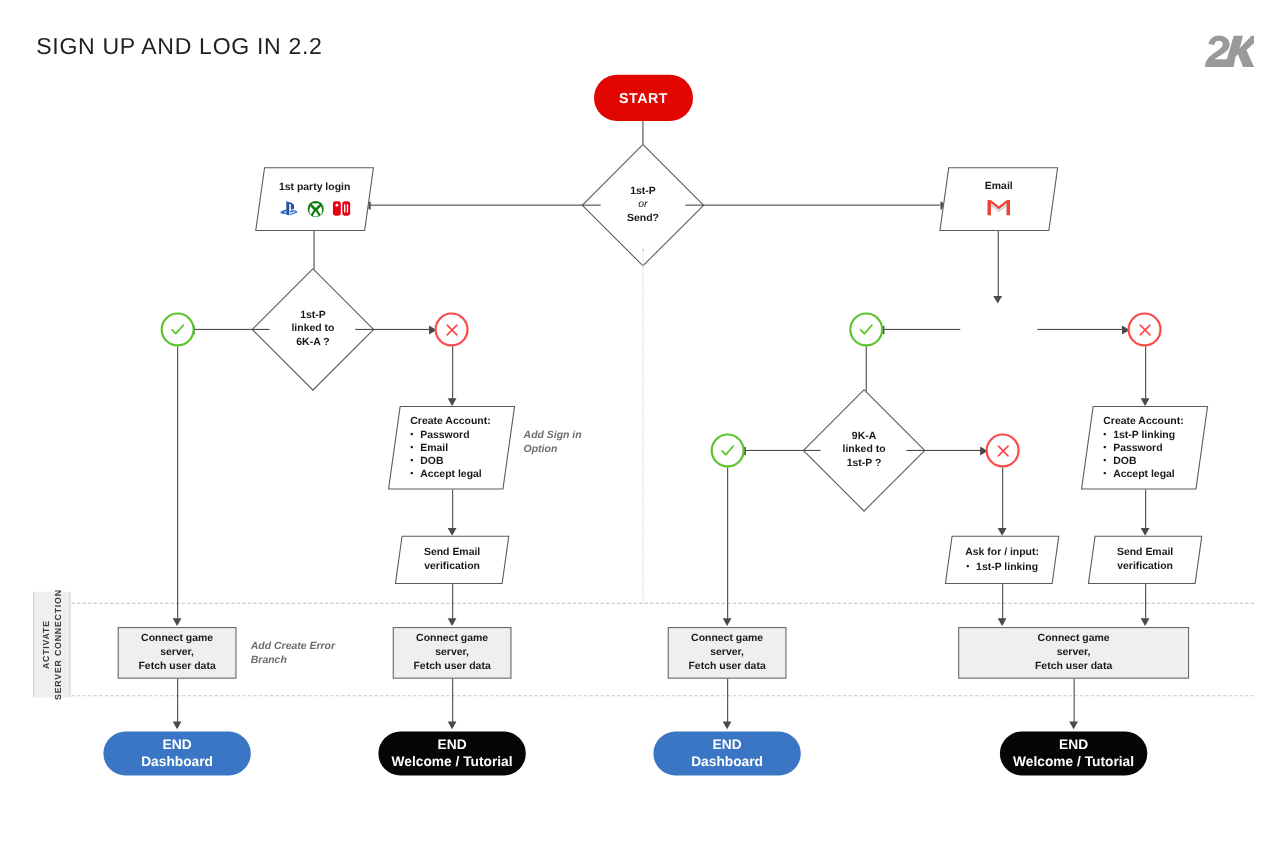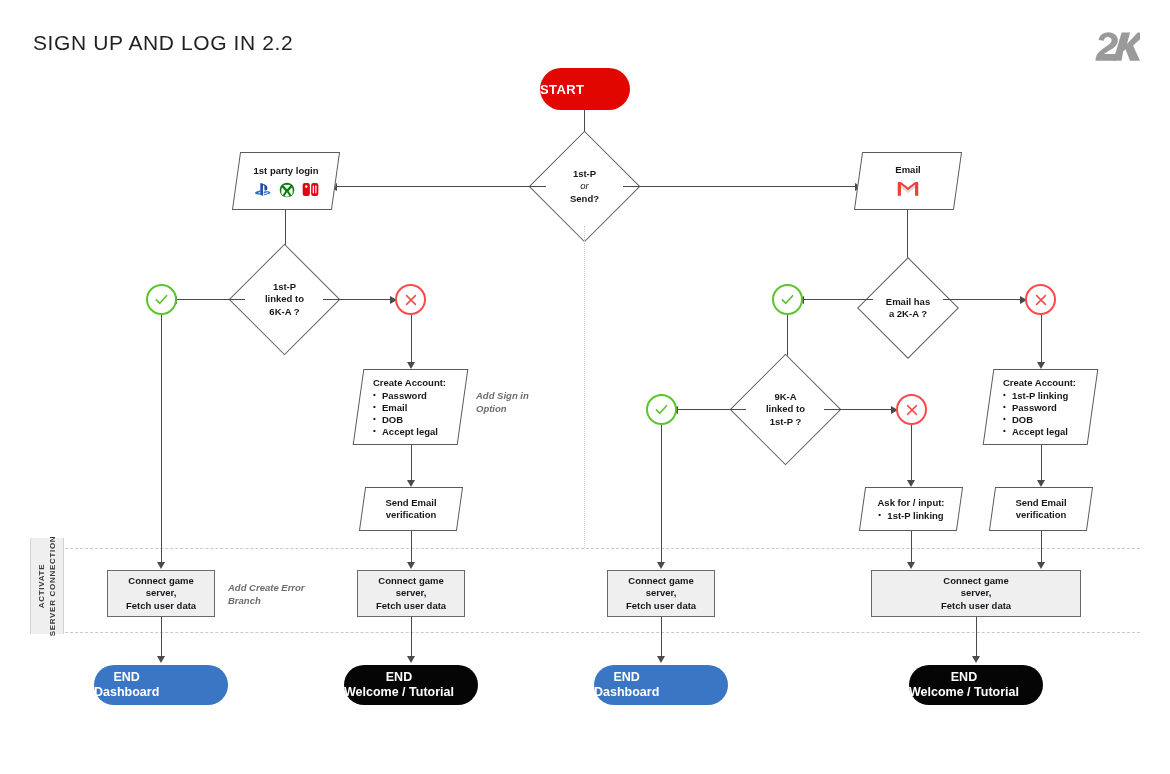--- a/index.html
+++ b/index.html
@@ -39,21 +39,21 @@
   }
   .lane-rule {
     position: absolute; left: 30px; width: 1110px; height: 0;
     border-top: 1px dashed #c9c9c9;
   }
 
   
   .node { position: absolute; }
 
   .terminator {
-    display: flex; align-items: center; 
+    display: flex; align-items: center; justify-content: center;
     text-align: center; color: #fff; font-weight: 700;
     border-radius: 999px; line-height: 15px;
   }
   .terminator.start { background: #e10600; font-size: 13px; letter-spacing: .4px; }
   .terminator.end-dash { background: #3a76c4; font-size: 12.5px; }
   .terminator.end-black { background: #050505; font-size: 12.5px; }
 
   .para {
     border: 1px solid #5b5b5b;
     background: #fff;
@@ -260,27 +260,20 @@
 
   <div class="node para" style="left:362px; top:487px; width:98px; height:44px;">
     <div class="para-inner">
       <div>Send Email</div>
       <div>verification</div>
     </div>
   </div>
   <div class="ln v" style="left:410.5px; top:531px; height:34px;"></div>
   <div class="arrowhead down" style="left:407px; top:562px;"></div>
 
-  <div class="diamond-wrap" style="left:872px; top:272px; width:72px; height:72px;">
-    <div class="diamond-shape"></div>
-    <div class="diamond-text">
-      <span>Email has</span>
-      <span>a 2K-A ?</span>
-    </div>
-  </div>
   <div class="ln h" style="left:803px; top:299px; width:70px;"></div>
   <div class="arrowhead left" style="left:797px; top:295.5px;"></div>
   <div class="ln h" style="left:943px; top:299px; width:78px;"></div>
   <div class="arrowhead right" style="left:1020px; top:295.5px;"></div>
 
   <div class="node badge ok" style="left:772px; top:284px; width:31px; height:31px;">
     <svg width="17" height="17" viewBox="0 0 20 20">
       <path d="M4 10.5l4 4 8-9" stroke="#5cc42c" stroke-width="1.9" fill="none" stroke-linecap="round" stroke-linejoin="round"></path>
     </svg>
   </div>

